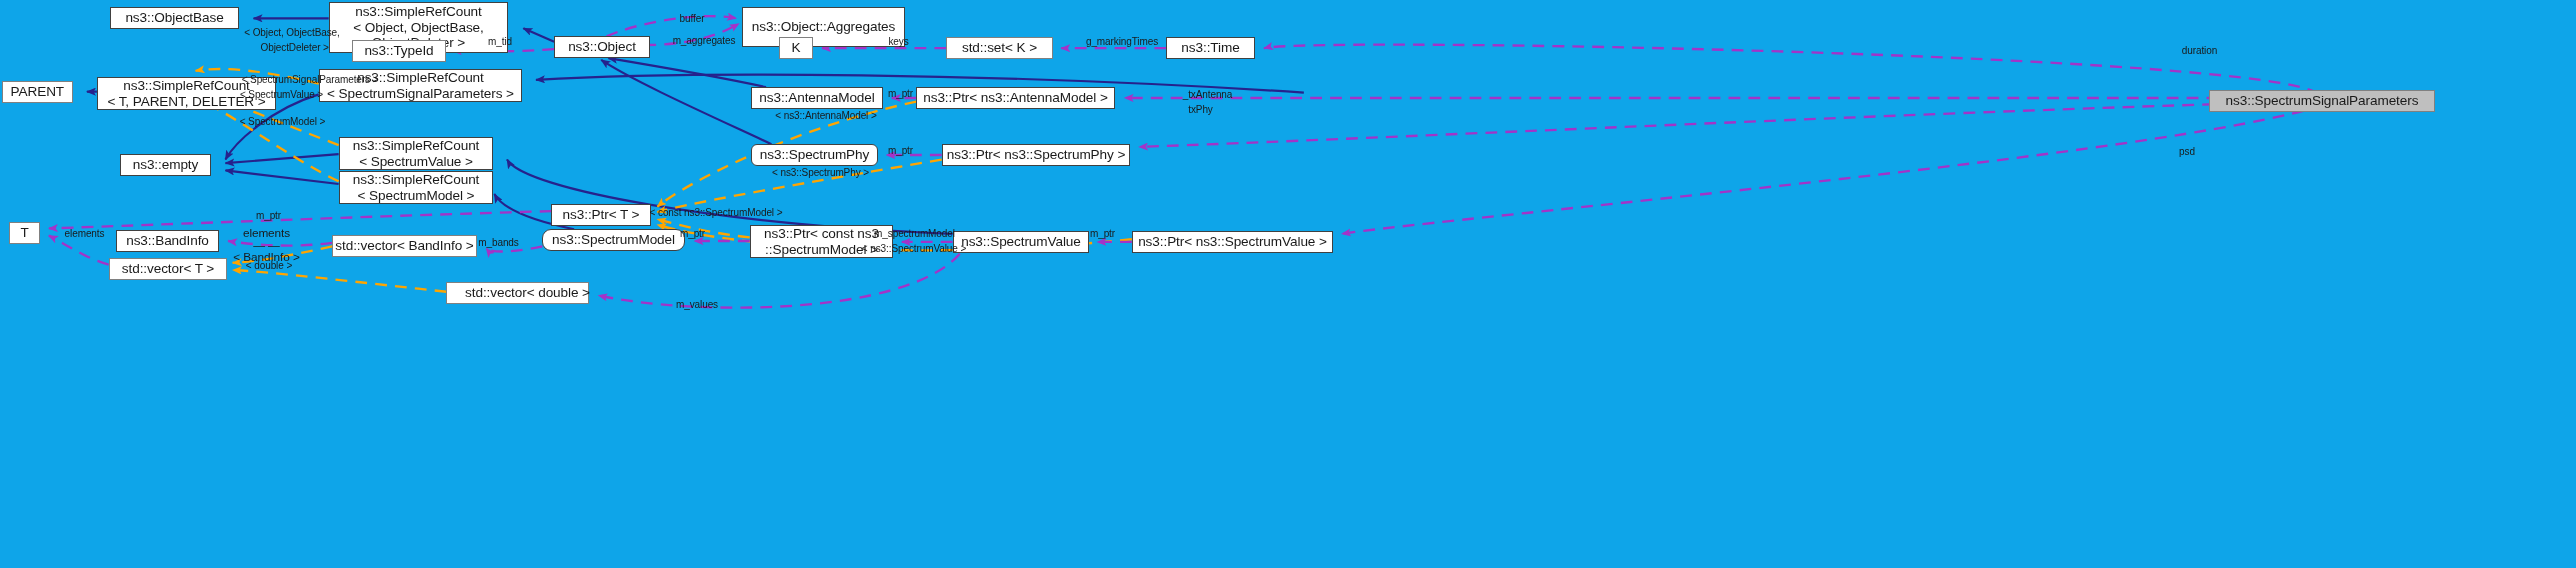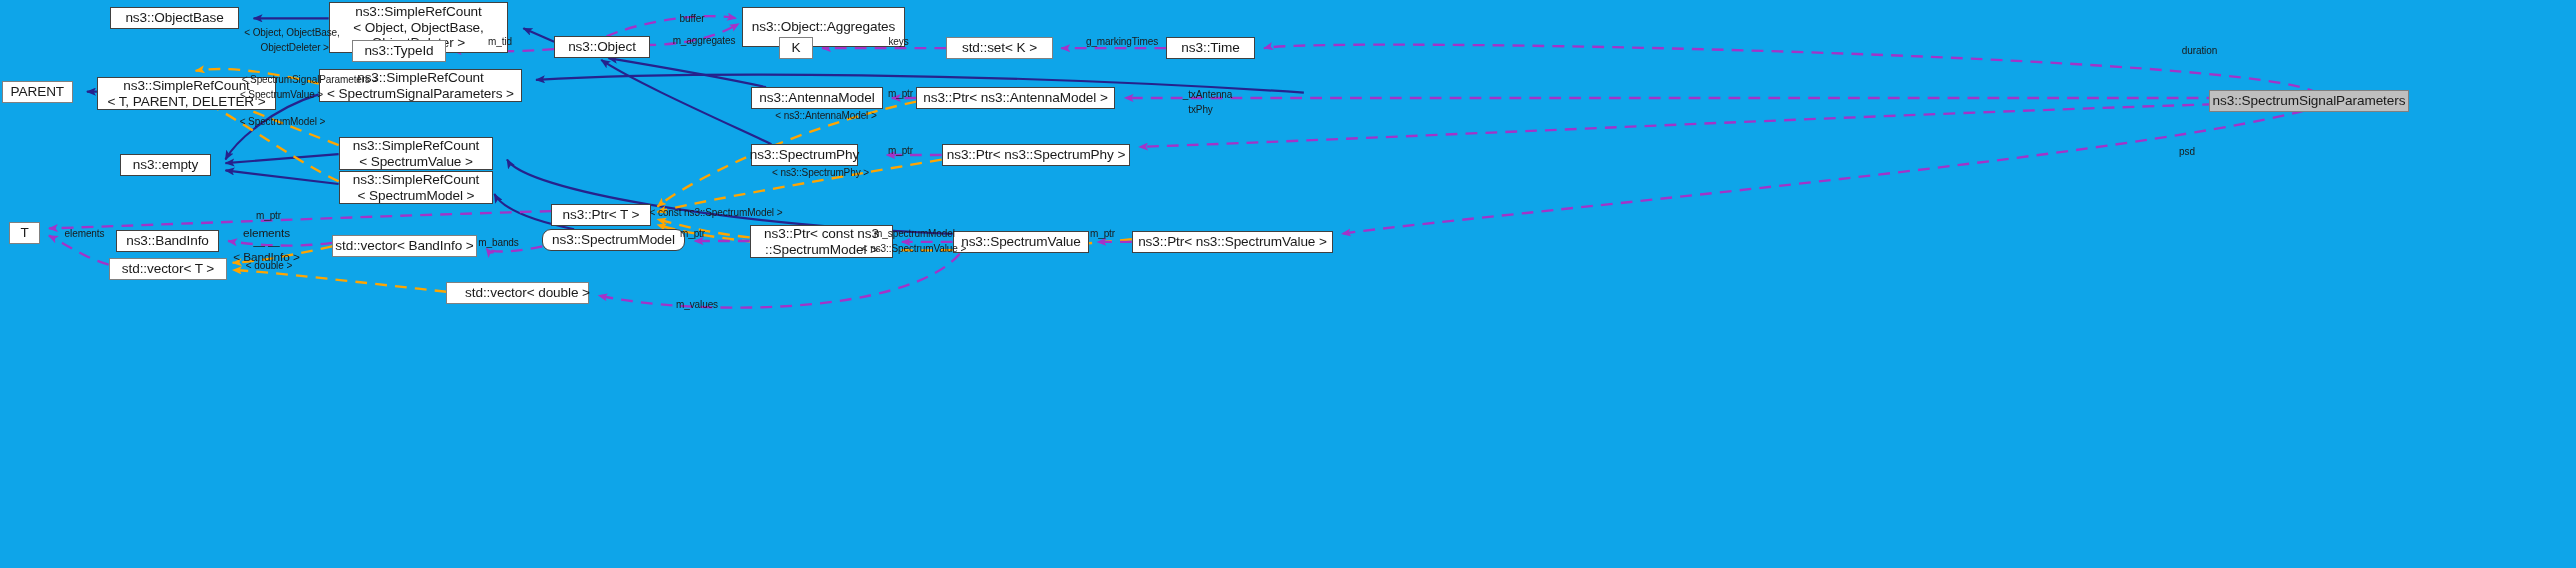--- a/index.html
+++ b/index.html
@@ -163,24 +163,24 @@
   <div class="node" style="left:779px;top:37px;width:34px;height:22px;">K</div>
   <div class="node" style="left:946px;top:37px;width:107px;height:22px;">std::set&lt; K &gt;</div>
   <div class="node strong" style="left:1166px;top:37px;width:89px;height:22px;">ns3::Time</div>
   <div class="node" style="left:1.8px;top:81px;width:71px;height:22px;">PARENT</div>
   <div class="node strong" style="left:97px;top:77px;width:179px;height:33px;">ns3::SimpleRefCount
 &lt; T, PARENT, DELETER &gt;</div>
   <div class="node strong" style="left:319px;top:69px;width:203px;height:33px;">ns3::SimpleRefCount
 &lt; SpectrumSignalParameters &gt;</div>
   <div class="node strong" style="left:751px;top:87px;width:132px;height:22px;">ns3::AntennaModel</div>
   <div class="node strong" style="left:916px;top:87px;width:199px;height:22px;">ns3::Ptr&lt; ns3::AntennaModel &gt;</div>
-  <div class="node current" style="left:2209px;top:90px;width:200px;height:22px;">ns3::SpectrumSignalParameters</div>
+  <div class="node current" style="left:2209px;top:90px;width:226px;height:22px;">ns3::SpectrumSignalParameters</div>
   <div class="node strong" style="left:339px;top:137px;width:154px;height:33px;">ns3::SimpleRefCount
 &lt; SpectrumValue &gt;</div>
-  <div class="node strong" style="left:751px;top:144px;width:107px;height:22px;">ns3::SpectrumPhy</div>
+  <div class="node strong" style="left:751px;top:144px;width:127px;height:22px;border-radius:6px;">ns3::SpectrumPhy</div>
   <div class="node strong" style="left:942px;top:144px;width:188px;height:22px;">ns3::Ptr&lt; ns3::SpectrumPhy &gt;</div>
   <div class="node strong" style="left:120px;top:154px;width:91px;height:22px;">ns3::empty</div>
   <div class="node strong" style="left:339px;top:171px;width:154px;height:33px;">ns3::SimpleRefCount
 &lt; SpectrumModel &gt;</div>
   <div class="node strong" style="left:551px;top:204px;width:100px;height:22px;">ns3::Ptr&lt; T &gt;</div>
   <div class="node strong" style="left:750px;top:225px;width:143px;height:33px;">ns3::Ptr&lt; const ns3
 ::SpectrumModel &gt;</div>
   <div class="node strong" style="left:953px;top:231px;width:136px;height:22px;">ns3::SpectrumValue</div>
   <div class="node strong" style="left:1132px;top:231px;width:201px;height:22px;">ns3::Ptr&lt; ns3::SpectrumValue &gt;</div>
   <div class="node" style="left:9px;top:222px;width:31px;height:22px;">T</div>

